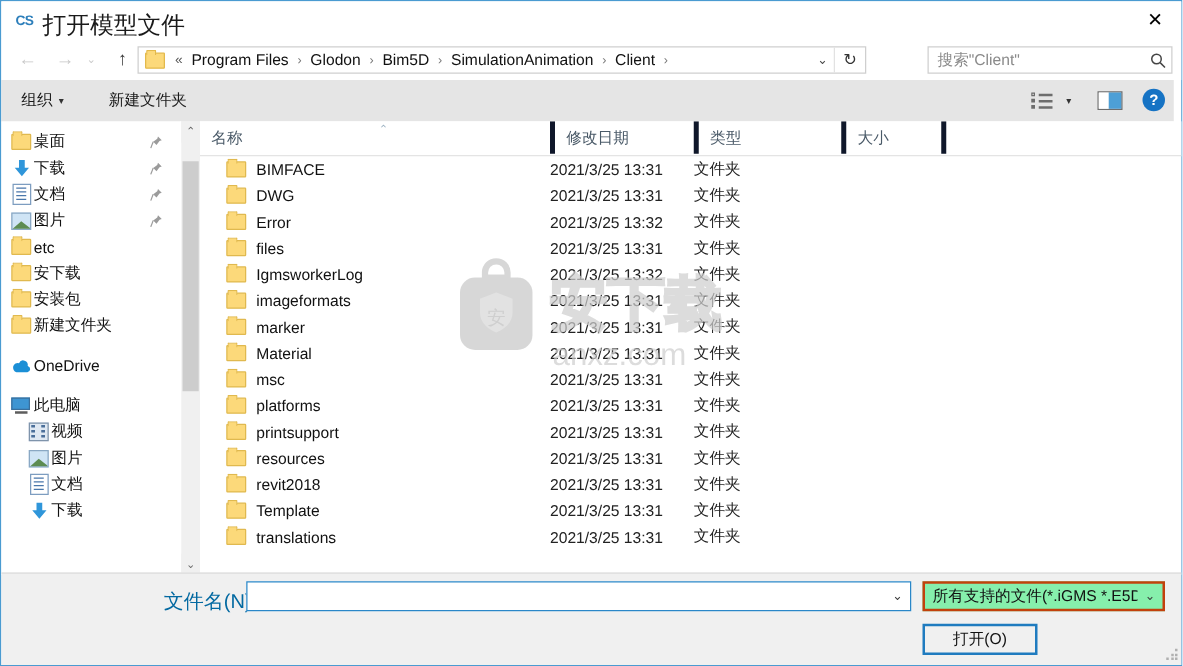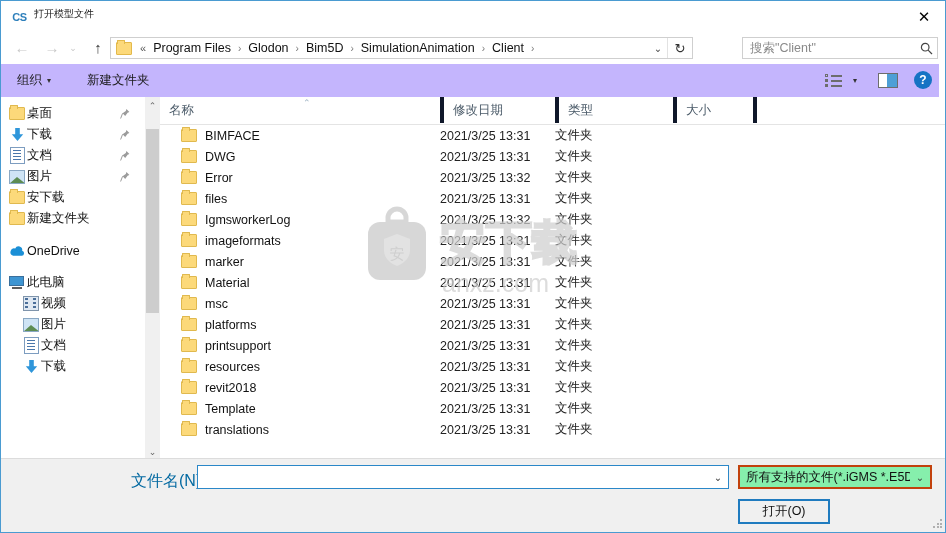--- a/index.html
+++ b/index.html
@@ -27,21 +27,21 @@
     background:#ffffff;
   }
   .title-icon{
     position:absolute;left:10px;top:7px;width:17px;height:17px;
     color:#2d7fbb;font-size:11px;font-weight:bold;
     letter-spacing:-0.5px;
     display:flex;align-items:center;justify-content:center;
   }
   .title-text{
     position:absolute;left:33px;top:6px;
-    font-size:10px;color:#1a1a1a;
+    font-size:19px;color:#1a1a1a;
     white-space:nowrap;
   }
   .close-btn{
     position:absolute;right:0;top:0;width:46px;height:30px;
     display:flex;align-items:center;justify-content:center;
     color:#000;font-size:15px;line-height:1;
     cursor:default;
   }
 
   
@@ -104,21 +104,21 @@
   .search-ph{
     flex:1;padding-left:7px;font-size:12.5px;color:#8a8a8a;white-space:nowrap;overflow:hidden;
   }
   .search-ico{
     width:22px;display:flex;align-items:center;justify-content:center;color:#444;font-size:12px;
   }
 
   
   .cmdbar{
     position:absolute;left:0;top:63px;width:938px;height:33px;
-    background:#c4b5fd;border-bottom:1px solid #e3e3e3;
+    background:#e5e5e5;border-bottom:1px solid #e3e3e3;
   }
   .cmd-item{
     position:absolute;top:0;height:32px;display:flex;align-items:center;
     font-size:12.5px;color:#1a1a1a;padding:0 6px;white-space:nowrap;
   }
   .cmd-org{left:10px;}
   .cmd-caret{font-size:8px;color:#333;margin-left:5px;}
   .cmd-new{left:80px;}
 
   .cmd-right{
@@ -429,21 +429,33 @@
             <path d="M6.4 0.6 L9.4 3.6 L7.6 4.2 L5.2 7.4 L2.6 4.8 L5.8 2.4 Z" fill="#9b9b9b"></path>
             <line x1="2.6" y1="4.8" x2="0.6" y2="10" stroke="#9b9b9b" stroke-width="1"></line>
           </svg>
       </span>
     </div>
 
     <div class="side-item">
       <span class="s-ico">
           <span class="f-ico"></span>
         </span>
+      <span>etc</span>
+    </div>
+    <div class="side-item">
+      <span class="s-ico">
+          <span class="f-ico"></span>
+        </span>
       <span>安下载</span>
+    </div>
+    <div class="side-item">
+      <span class="s-ico">
+          <span class="f-ico"></span>
+        </span>
+      <span>安装包</span>
     </div>
     <div class="side-item">
       <span class="s-ico">
           <span class="f-ico"></span>
         </span>
       <span>新建文件夹</span>
     </div>
 
     <div class="side-gap"></div>
 

